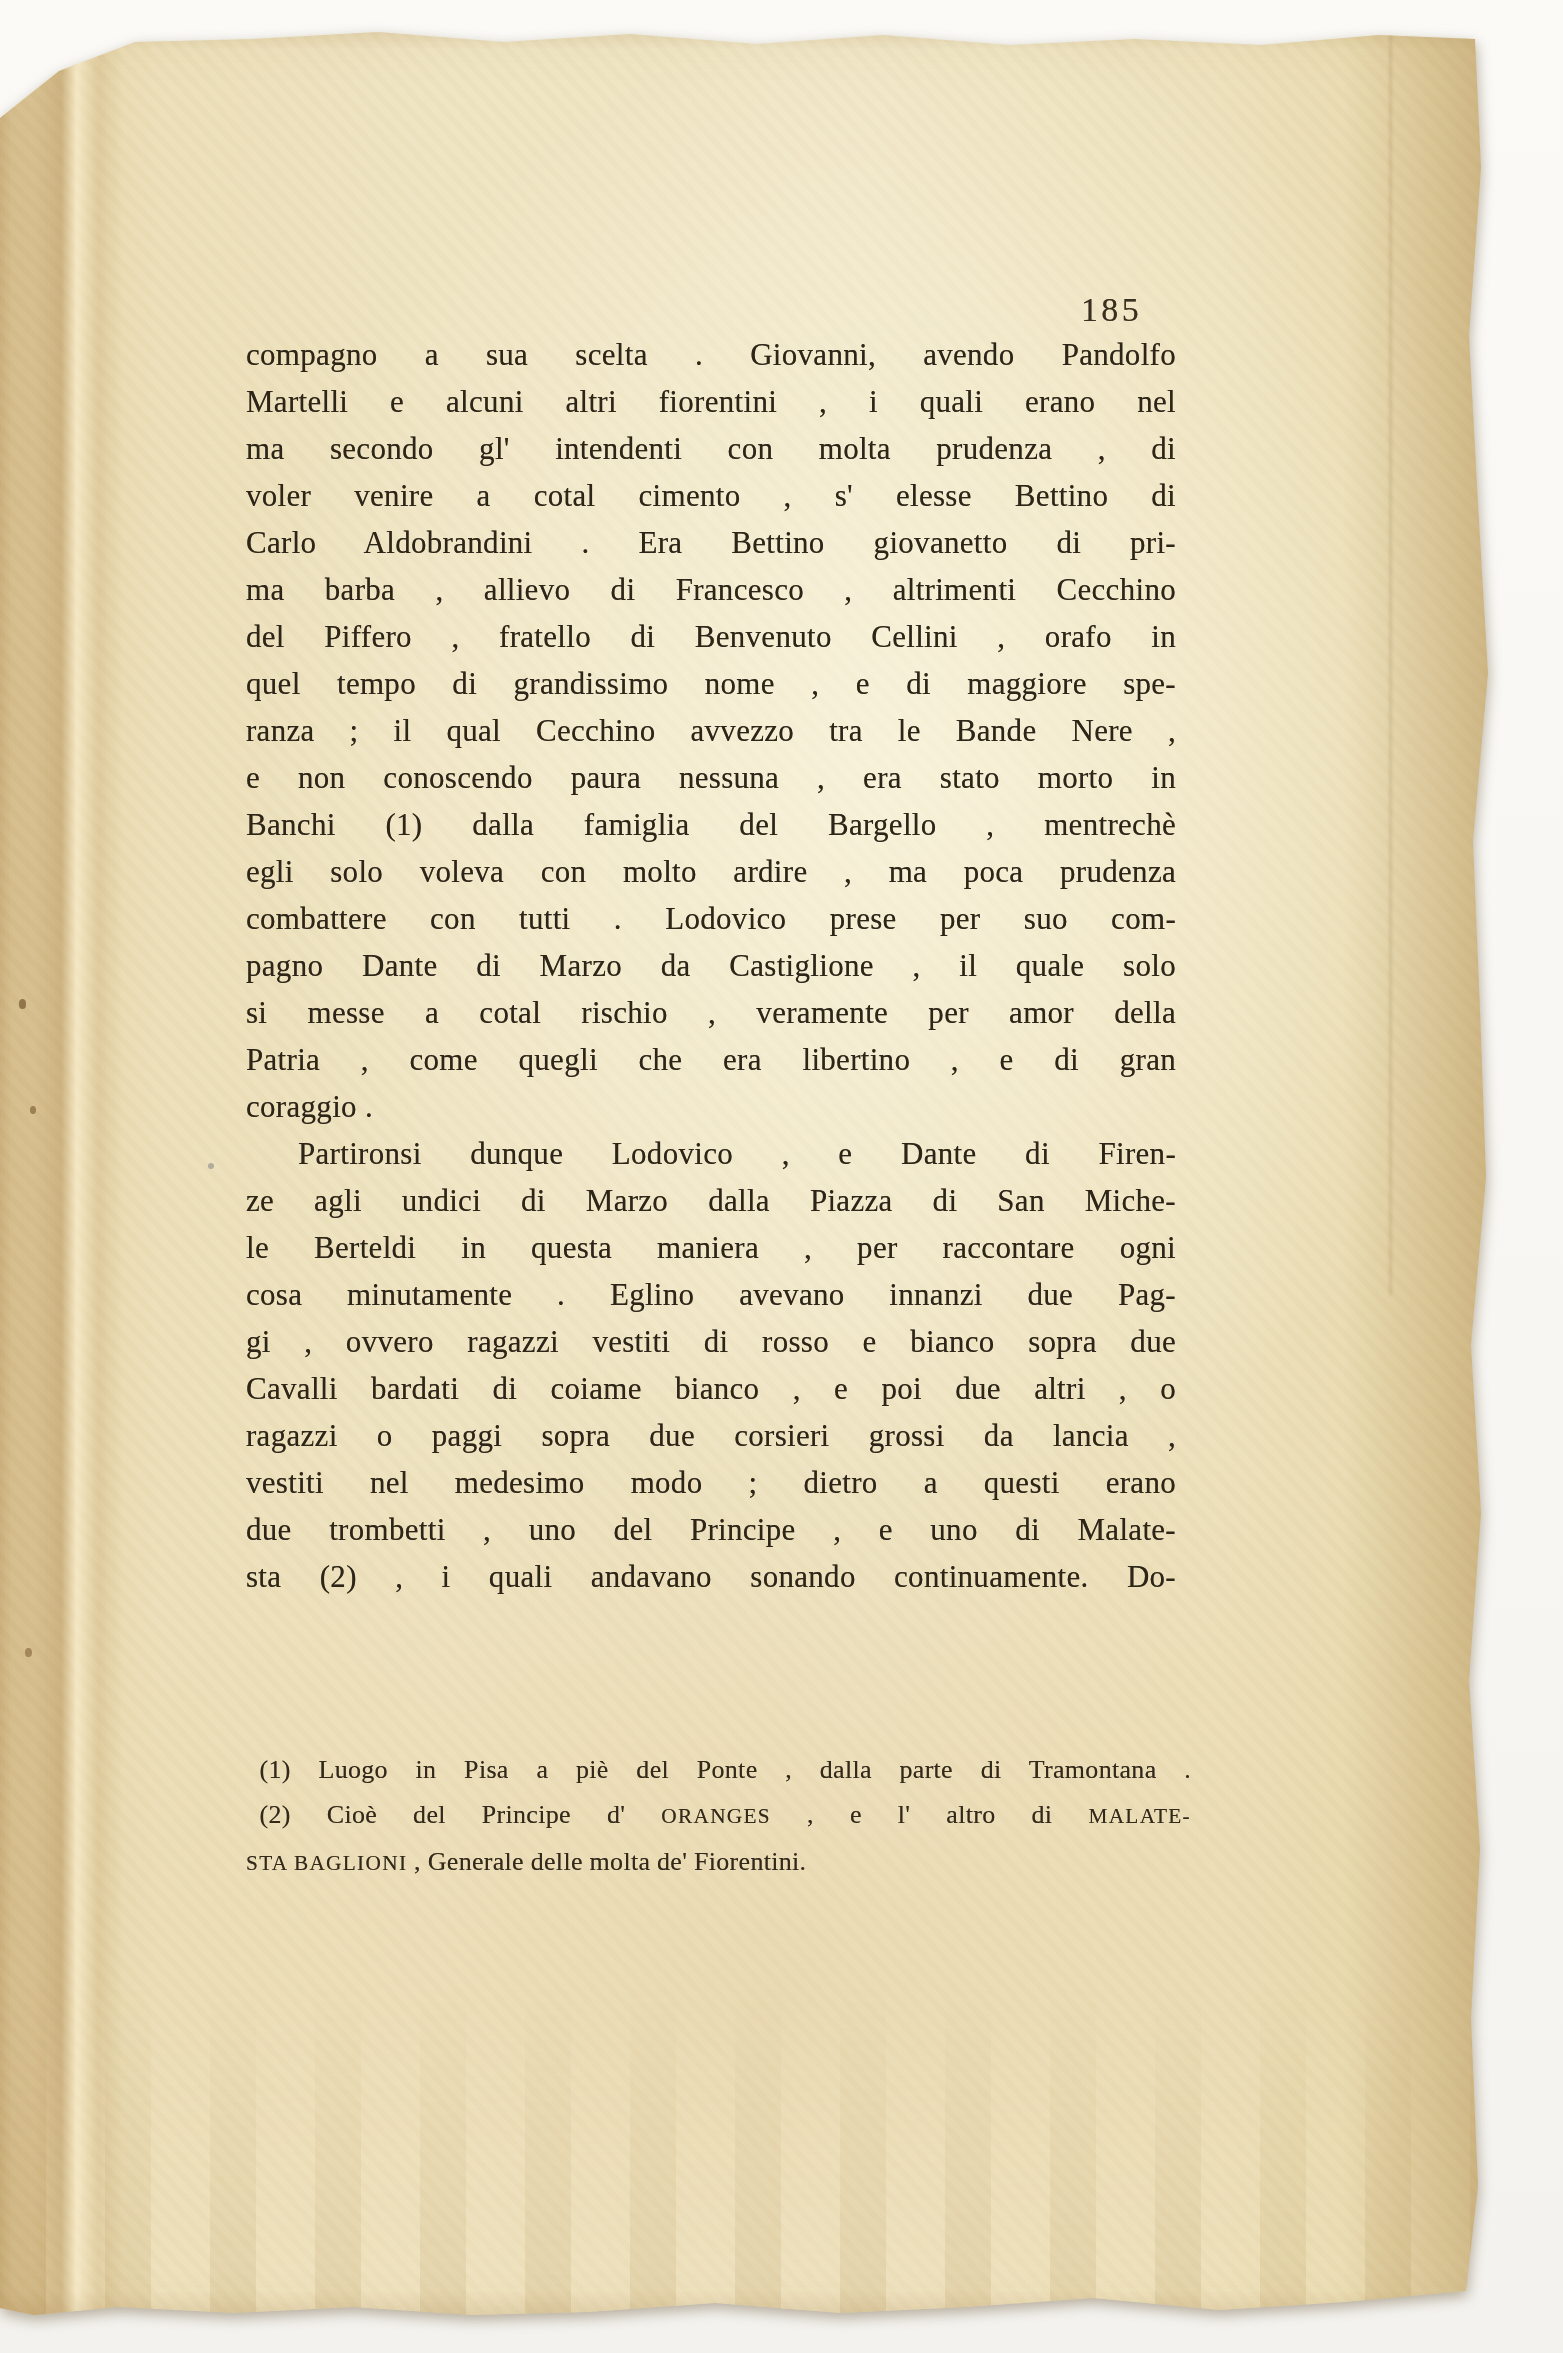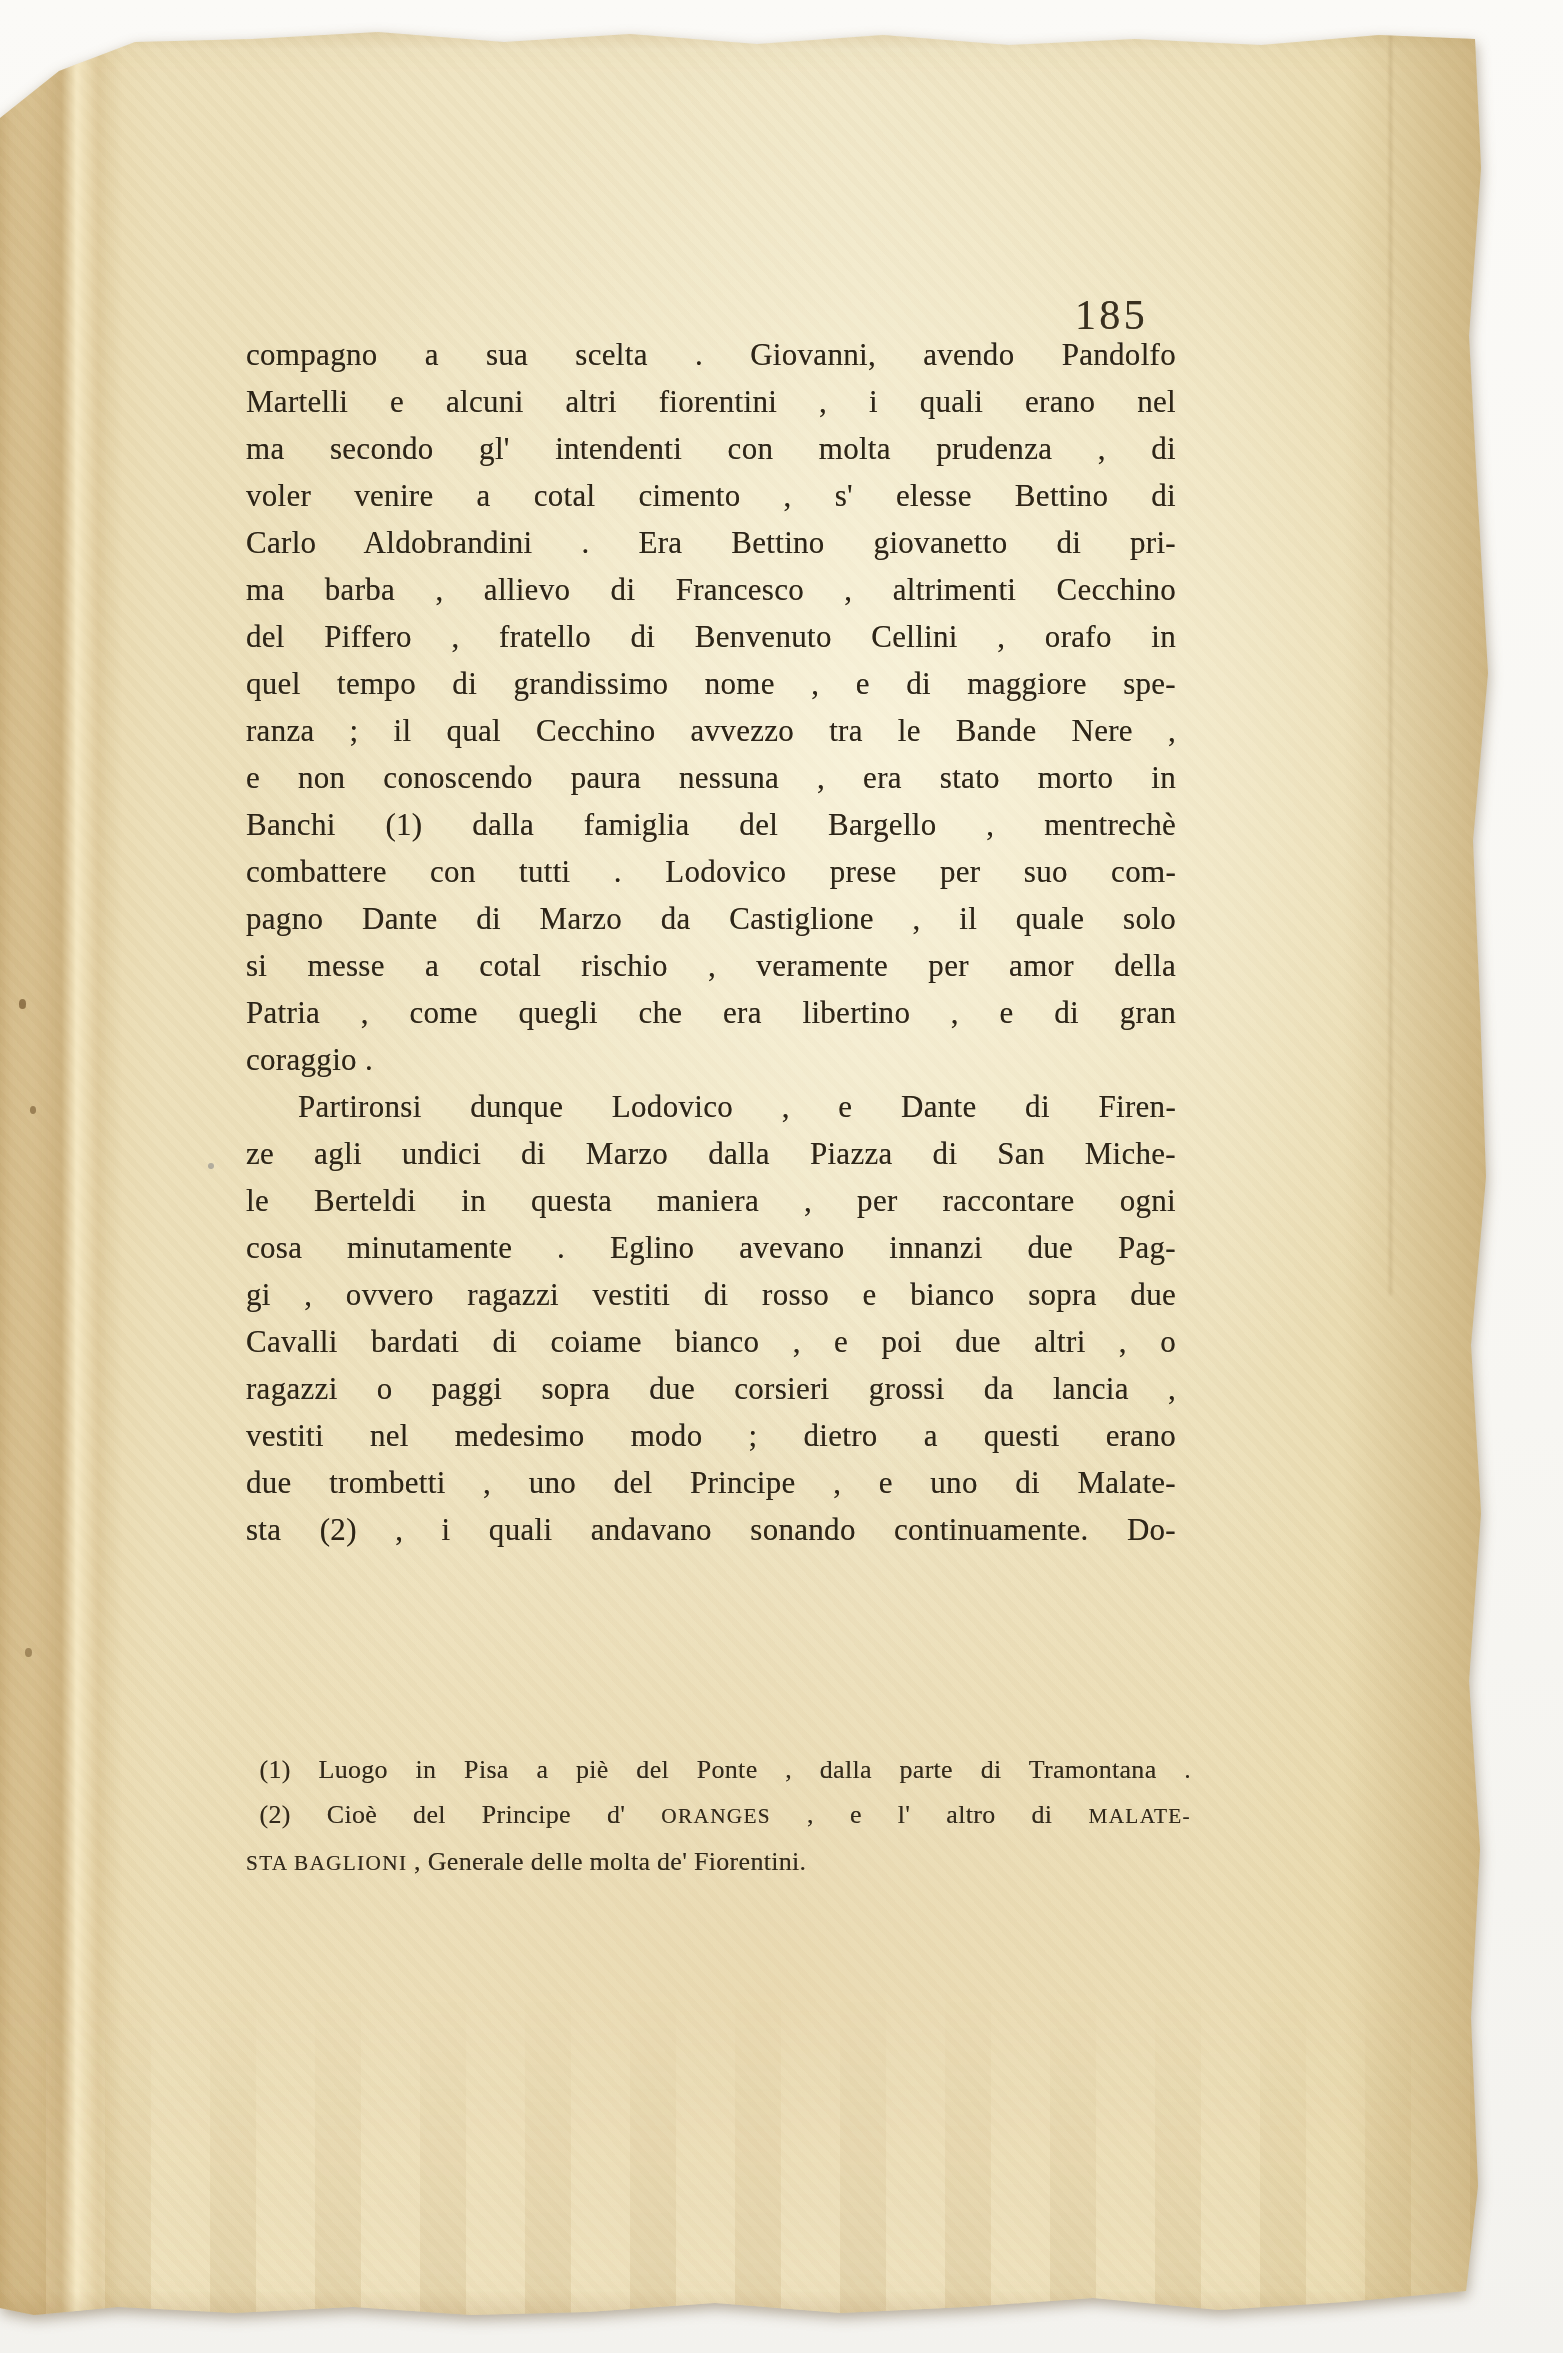--- a/index.html
+++ b/index.html
@@ -37,21 +37,21 @@
     -webkit-mask-image:linear-gradient(to top,rgba(0,0,0,.9),transparent);
     mask-image:linear-gradient(to top,rgba(0,0,0,.9),transparent);
   }
   .edge-top{position:absolute;left:0;top:0;width:100%;height:50px;background:linear-gradient(to bottom, rgba(146,104,44,.30), rgba(146,104,44,0))}
   .edge-bottom{position:absolute;left:0;bottom:0;width:100%;height:63px;background:linear-gradient(to top, rgba(146,104,44,.34), rgba(146,104,44,0))}
   .edge-right{position:absolute;left:1343px;top:0;width:145px;height:100%;background:linear-gradient(to right, rgba(150,108,48,0), rgba(150,108,48,.30))}
   .speck{position:absolute;border-radius:50%;background:#6b4f28;opacity:.55}
 
   .pagenum{
     position:absolute;left:1061px;top:291px;width:101px;text-align:center;
-    font-size:42px;color:#39301f;letter-spacing:3.4px;
+    font-size:34px;color:#39301f;letter-spacing:3.4px;
     text-shadow:0 0 0.6px rgba(45,35,20,.55);
     font-family:Liberation Serif, serif;
   }
   .text-block{
     position:absolute;left:246px;top:331px;width:930px;
     font-size:31px;line-height:47px;color:#2d2518;letter-spacing:0.3px;
     text-shadow:0 0 0.6px rgba(45,35,20,.55);
   }
   .footnotes{
     position:absolute;left:246px;top:1747px;width:945px;
@@ -89,20 +89,21 @@
         <div class="line just"><span>Martelli e alcuni altri fiorentini , i quali erano nel</span></div>
         <div class="line just"><span>ma secondo gl' intendenti con molta prudenza , di</span></div>
         <div class="line just"><span>voler venire a cotal cimento , s' elesse </span><span class="it">Bettino</span><span> di</span></div>
         <div class="line just"><span>Carlo </span><span class="it">Aldobrandini</span><span> . Era </span><span class="it">Bettino</span><span> giovanetto di pri-</span></div>
         <div class="line just"><span>ma barba , allievo di Francesco , altrimenti Cecchino</span></div>
         <div class="line just"><span>del Piffero , fratello di Benvenuto Cellini , orafo in</span></div>
         <div class="line just"><span>quel tempo di grandissimo nome , e di maggiore spe-</span></div>
         <div class="line just"><span>ranza ; il qual Cecchino avvezzo tra le Bande Nere ,</span></div>
         <div class="line just"><span>e non conoscendo paura nessuna , era stato morto in</span></div>
         <div class="line just"><span>Banchi (1) dalla famiglia del Bargello , mentrechè</span></div>
+        <div class="line just"><span>egli solo voleva con molto ardire , ma poca prudenza</span></div>
         <div class="line just"><span>combattere con tutti . </span><span class="it">Lodovico</span><span> prese per suo com-</span></div>
         <div class="line just"><span>pagno </span><span class="it">Dante</span><span> di Marzo </span><span class="it">da Castiglione</span><span> , il quale solo</span></div>
         <div class="line just"><span>si messe a cotal rischio , veramente per amor della</span></div>
         <div class="line just"><span>Patria , come quegli che era libertino , e di gran</span></div>
         <div class="line"><span>coraggio .</span></div>
         <div class="line just ind"><span>Partironsi dunque </span><span class="it">Lodovico</span><span> , e </span><span class="it">Dante</span><span> di Firen-</span></div>
         <div class="line just"><span>ze agli undici di Marzo dalla Piazza di San Miche-</span></div>
         <div class="line just"><span>le Berteldi in questa maniera , per raccontare ogni</span></div>
         <div class="line just"><span>cosa minutamente . Eglino avevano innanzi due Pag-</span></div>
         <div class="line just"><span>gi , ovvero ragazzi vestiti di rosso e bianco sopra due</span></div>

